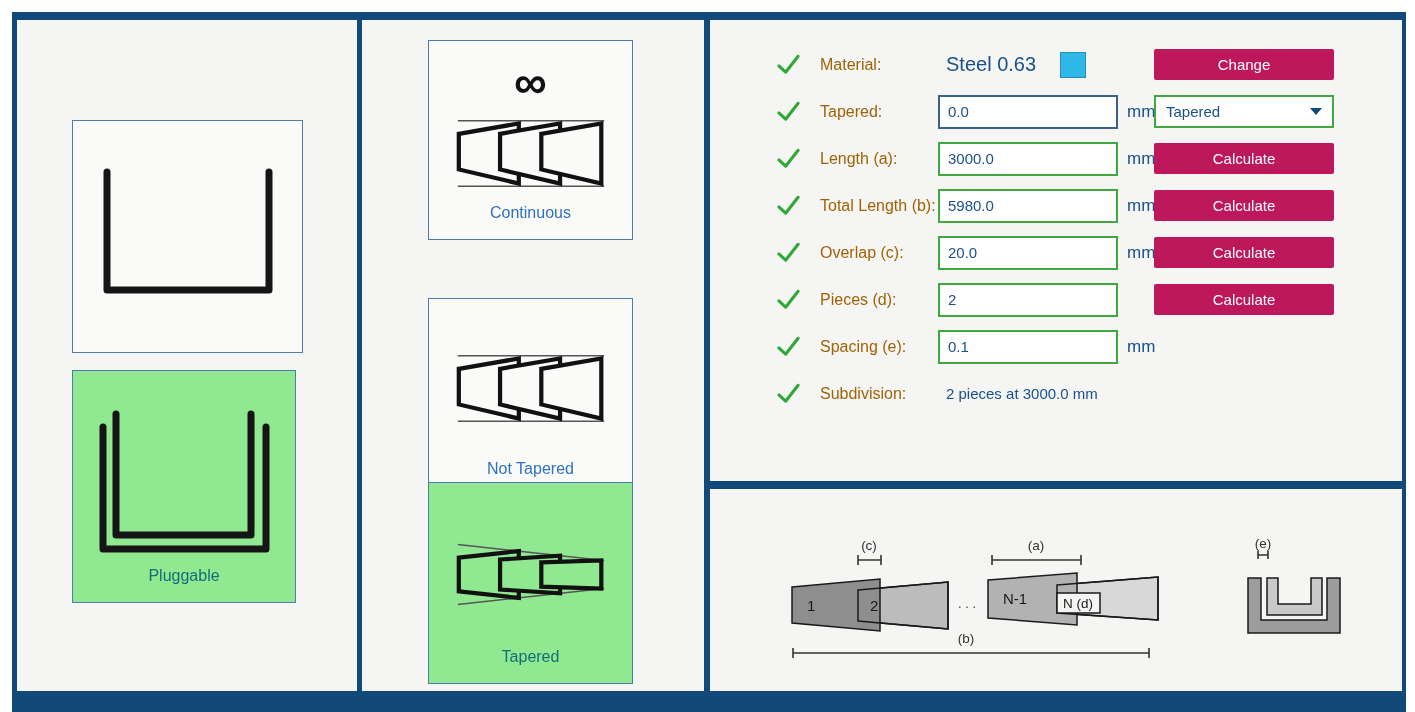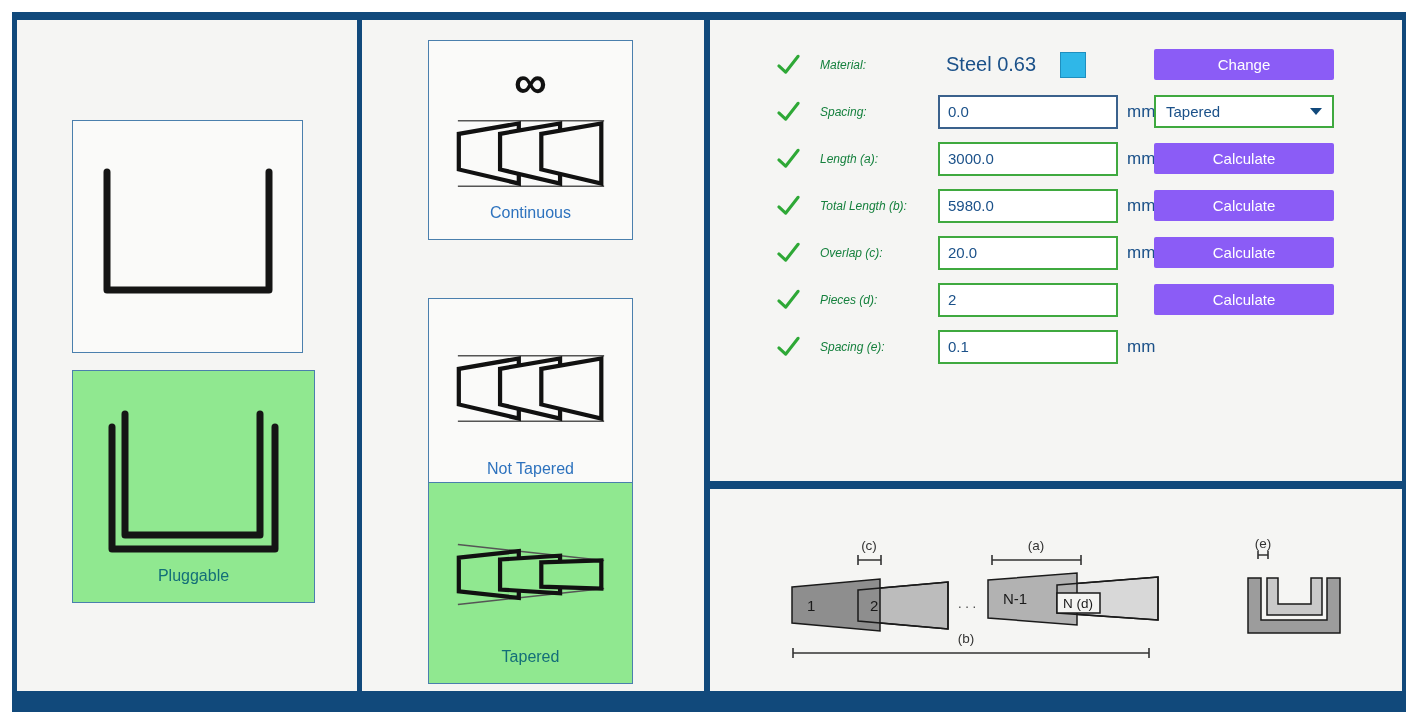--- a/index.html
+++ b/index.html
@@ -20,48 +20,48 @@
     box-sizing:border-box; display:flex; flex-direction:column;
     align-items:center; justify-content:center; cursor:pointer;
   }
   .card.selected { background:#90E890; }
   .card-label {
     position:absolute; bottom:17px; left:0; width:100%; text-align:center;
     font-size:16px; color:#2D72BE;
   }
   .card.selected .card-label { color:#136E78; }
   #card-not-pluggable { left:55px; top:100px; width:231px; height:233px; }
-  #card-pluggable     { left:55px; top:350px; width:243px; height:233px; }
+  #card-pluggable     { left:55px; top:350px; width:224px; height:233px; }
   #card-continuous  { left:66px; top:20px;  width:205px; height:200px; }
   #card-not-tapered { left:66px; top:242px; width:205px; height:198px;margin-top:36px; }
   #card-tapered     { left:66px; top:462px; width:205px; height:202px; }
   .inf { font-size:46px; font-weight:bold; color:#111; line-height:1; margin:-26px 0 6px 0; }
   .udraw { margin-bottom:10px; }
 
   
   .form-row {
     display:grid; grid-template-columns:44px 118px 180px 36px 180px;
     align-items:center; height:47px; padding-left:66px;
   }
   .form-row.first { margin-top:21px; }
-  .flabel { font-size:12px; color:#15803d;font-style:italic; }
+  .flabel { font-size:16px; color:#a16207; }
   .fvalue { font-size:20px; color:#1B5189; padding-left:8px; display:flex; align-items:center; }
   .swatch {
     width:26px; height:26px; background:#2FB7E8; border:1px solid #1F8FBF;
     box-sizing:border-box; margin-left:auto; margin-right:32px;
   }
   .finput {
     width:180px; height:33px; box-sizing:border-box; background:#fff;
     border:2px solid #3FA93F; font-family:"Liberation Sans", sans-serif;
     font-size:15px; color:#1B5189; padding:15px 8px;
   }
   .finput.blue-border { border-color:#3A618C; }
   .funit { font-size:17px; color:#1B5189; padding-left:9px; }
   .fbtn {
-    width:180px; height:31px; background:#8b5cf6; color:#fff; border:none;
+    width:180px; height:31px; background:#be185d; color:#fff; border:none;
     font-family:"Liberation Sans", sans-serif; font-size:15px; cursor:pointer;
     border-radius:2px; display:flex; align-items:center; justify-content:center;
   }
   .fselect {
     width:180px; height:33px; box-sizing:border-box; background:#fff;
     border:2px solid #3FA93F; display:flex; align-items:center;
     justify-content:space-between; padding:0 10px; cursor:pointer;
     font-size:15px; color:#1B5189;
   }
   .caret { width:0; height:0; border-left:6px solid transparent;
@@ -144,21 +144,21 @@
     <div></div>
     <button class="fbtn">Change</button>
   </div>
 
   <div class="form-row">
     <div class="checkcell">
         <svg width="25" height="25" viewBox="0 0 26 26">
       <path d="M3 14.5 L10 21 L23 4.5" fill="none" stroke="#2EA836" stroke-width="3.2" stroke-linecap="round" stroke-linejoin="round"></path>
         </svg>
       </div>
-    <div class="flabel">Spacing:</div>
+    <div class="flabel">Tapered:</div>
     <input class="finput blue-border" value="0.0" style="">
     <div class="funit">mm</div>
     <div class="fselect">
       <span>Tapered</span>
       <span class="caret"></span>
     </div>
   </div>
 
   <div class="form-row">
     <div class="checkcell">
@@ -213,20 +213,29 @@
         <svg width="25" height="25" viewBox="0 0 26 26">
       <path d="M3 14.5 L10 21 L23 4.5" fill="none" stroke="#2EA836" stroke-width="3.2" stroke-linecap="round" stroke-linejoin="round"></path>
         </svg>
       </div>
     <div class="flabel">Spacing (e):</div>
     <input class="finput" value="0.1" style="">
     <div class="funit">mm</div>
     <div></div>
   </div>
 
+  <div class="form-row">
+    <div class="checkcell">
+        <svg width="25" height="25" viewBox="0 0 26 26">
+      <path d="M3 14.5 L10 21 L23 4.5" fill="none" stroke="#2EA836" stroke-width="3.2" stroke-linecap="round" stroke-linejoin="round"></path>
+        </svg>
+      </div>
+    <div class="flabel">Subdivision:</div>
+    <div class="fsub">2 pieces at 3000.0 mm</div>
+  </div>
 </div>
 
 <div class="panel" id="panel-diagram">
   <svg width="692" height="202" viewBox="0 0 692 202" font-family="Liberation Sans, sans-serif">
 
     <text x="159" y="61" font-size="13.5" fill="#333" text-anchor="middle">(c)</text>
     <path d="M148,66 V76 M148,71 H171 M171,66 V76" stroke="#333" stroke-width="1.6" fill="none"></path>
 
     <text x="326" y="61" font-size="13.5" fill="#333" text-anchor="middle">(a)</text>
     <path d="M282,66 V76 M282,71 H371 M371,66 V76" stroke="#333" stroke-width="1.6" fill="none"></path>

